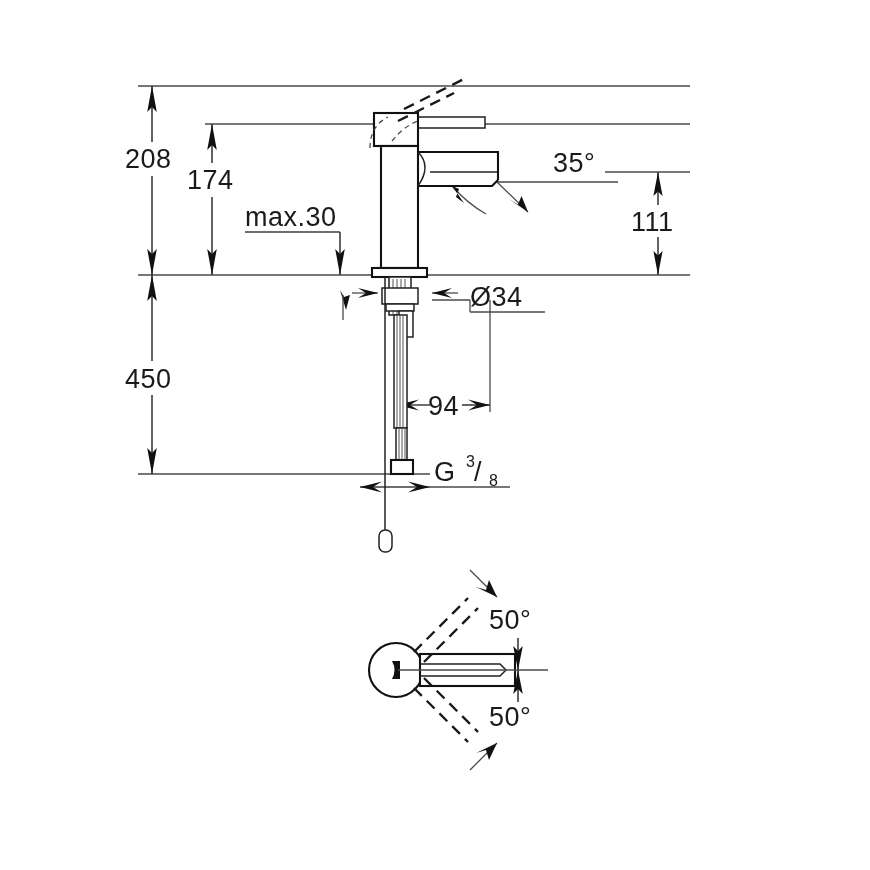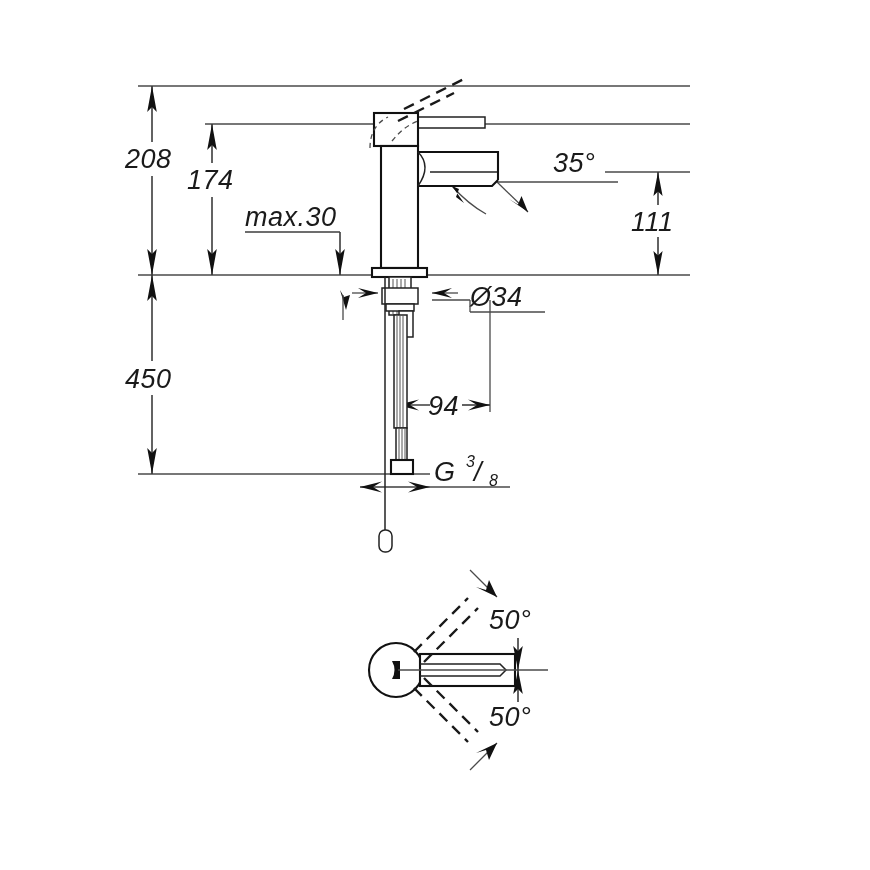--- a/index.html
+++ b/index.html
@@ -7,21 +7,20 @@
     padding: 0;
     background: #ffffff;
   }
   #canvas {
     position: relative;
     width: 870px;
     height: 870px;
     background: #ffffff;
     font-family: "Liberation Sans", sans-serif;
     overflow: hidden;
-    font-style: italic;
   }
   svg.drawing {
     position: absolute;
     left: 0;
     top: 0;
     width: 870px;
     height: 870px;
   }
   .dim-text {
     font-family: "Liberation Sans", sans-serif;

